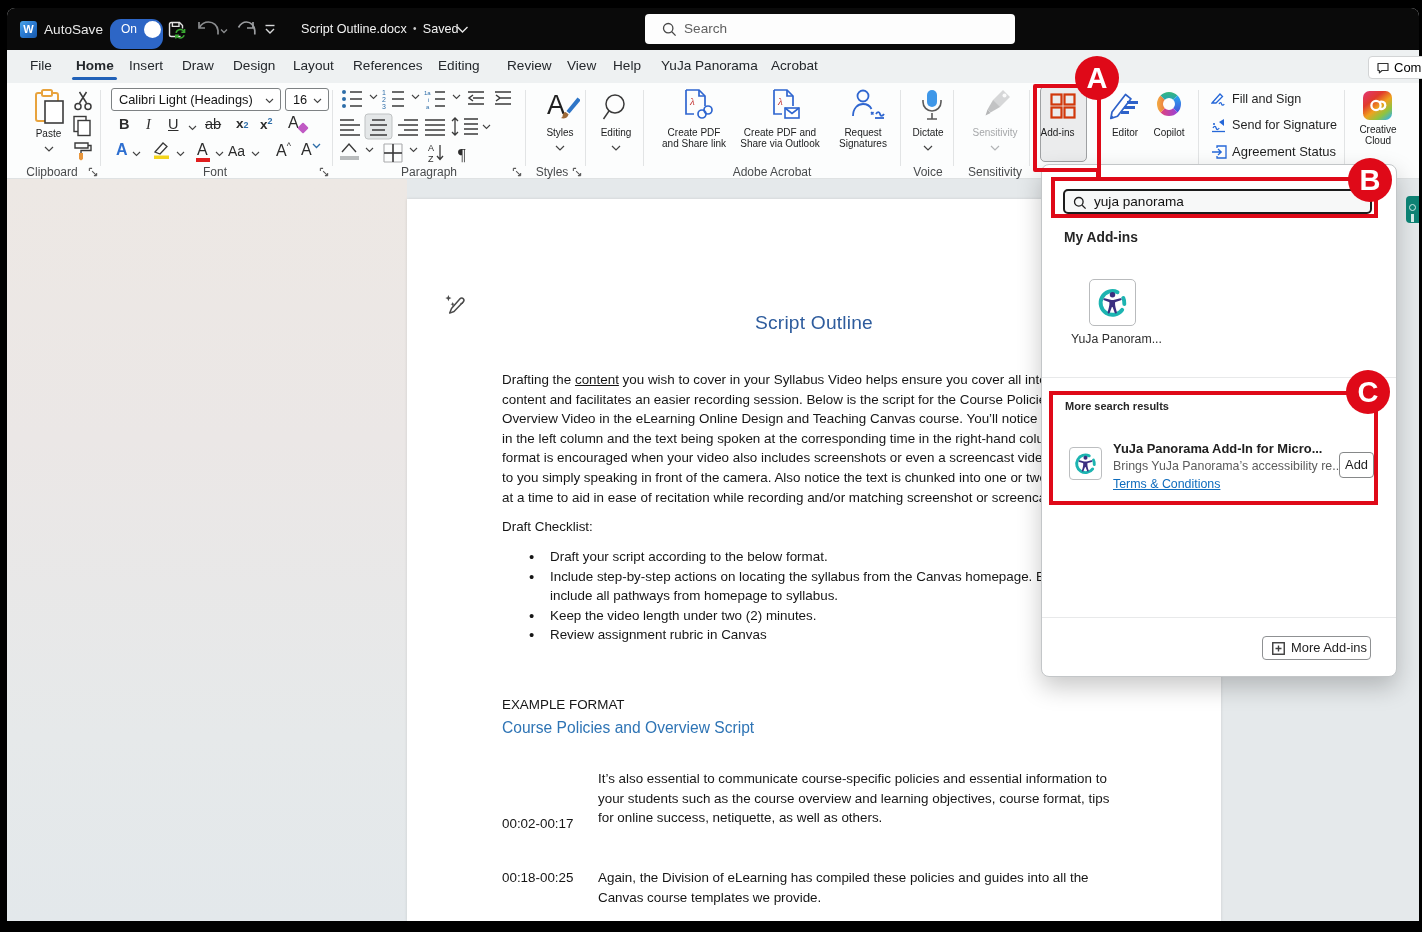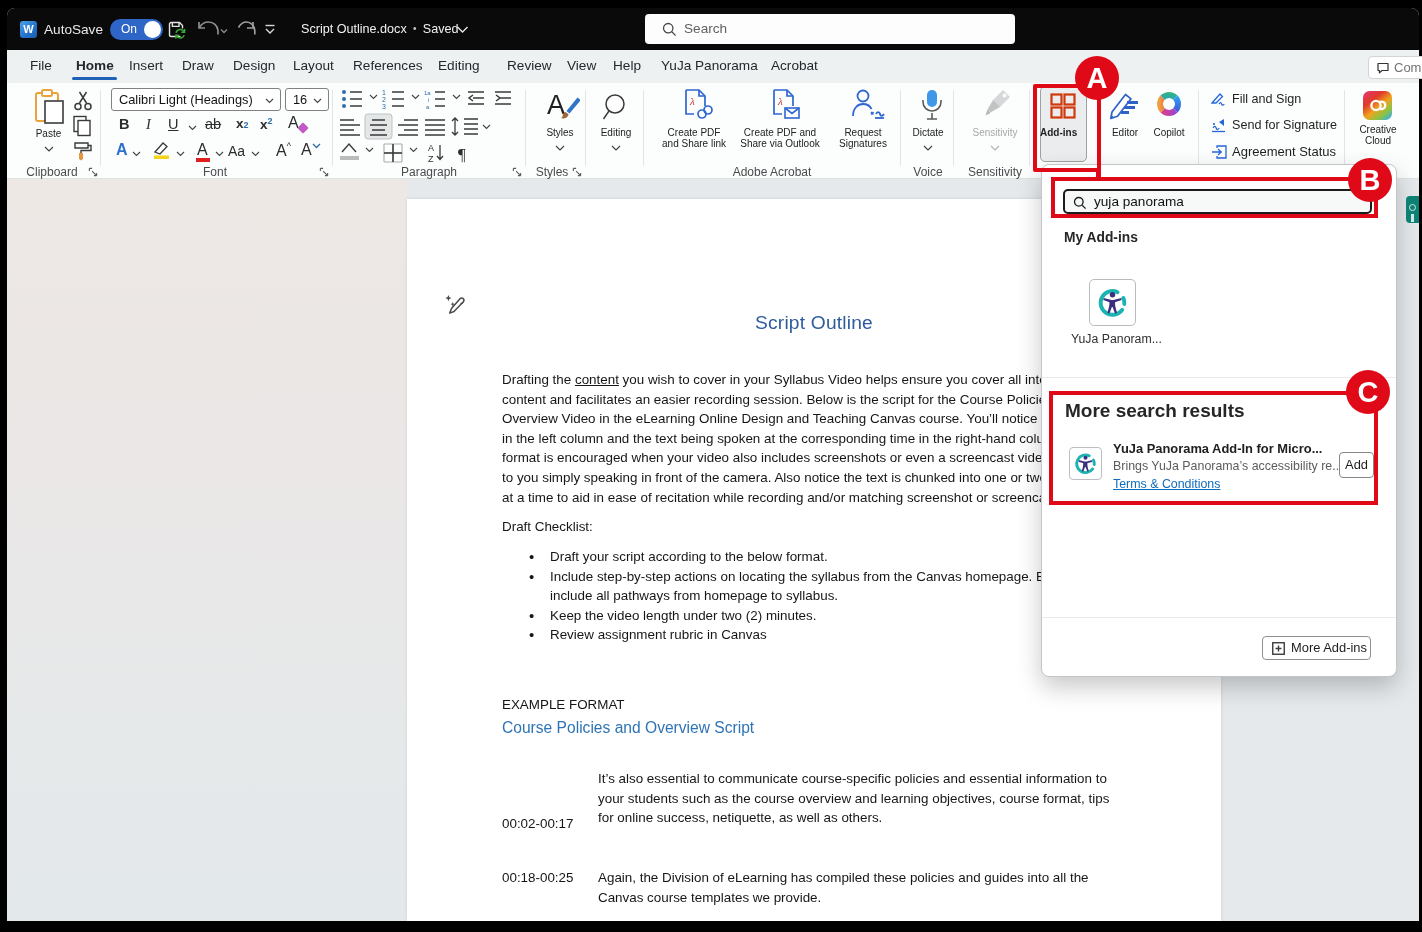--- a/index.html
+++ b/index.html
@@ -33,21 +33,21 @@
   <div id="titlebar"></div>
   <div id="menurow"></div>
   <div id="ribbon"></div>
   <div id="docarea">
         <div style="position:absolute;left:0;top:0;width:400px;height:100%;background:linear-gradient(180deg,#ede8e4 0%,#ebe7e6 35%,#e6e9ea 75%,#e3e8eb 100%);"></div>
       </div>
 </div>
 
 <div class="abs" style="left:20px;top:21px;width:17px;height:17px;border-radius:3px;background:linear-gradient(135deg,#4aa4e8 0%,#2b7cd3 45%,#1859ac 100%);color:#fff;font-size:11px;font-weight:bold;text-align:center;line-height:17px;">W</div>
 <div class="abs" style="left:44px;top:21px;height:17px;line-height:17px;color:#e9e9e9;font-size:13.6px;">AutoSave</div>
-<div class="abs" style="left:110px;top:19px;width:53px;height:21px;border-radius:11px;background:#2d66c6;">
+<div class="abs" style="left:110px;top:19px;width:53px;height:30px;border-radius:11px;background:#2d66c6;">
   <span class="abs" style="left:11px;top:3px;font-size:12px;color:#fff;">On</span>
   <span class="abs" style="right:2px;top:2px;width:17px;height:17px;border-radius:50%;background:#fff;"></span>
 </div>
 <svg class="abs" style="left:167px;top:20px;" width="20" height="20" viewBox="0 0 20 20" fill="none">
   <path d="M13.5 16.5H4.3A1.8 1.8 0 0 1 2.5 14.7V4.3A1.8 1.8 0 0 1 4.3 2.5h8.2l3 3v3" stroke="#e3e3e3" stroke-width="1.4"></path>
   <path d="M5.4 2.6v3.8h6.6V2.6" stroke="#e3e3e3" stroke-width="1.4"></path>
   <path d="M9.1 12.9a4.3 4.3 0 0 1 8.1-.9" stroke="#3aa832" stroke-width="1.5"></path>
   <path d="M17.6 9v3.2h-3.2" stroke="#3aa832" stroke-width="1.5"></path>
   <path d="M17.2 15.3a4.3 4.3 0 0 1-8-.2" stroke="#3aa832" stroke-width="1.5"></path>
   <path d="M8.8 18.4v-3.2H12" stroke="#3aa832" stroke-width="1.5"></path>
@@ -91,21 +91,21 @@
 <span class="tab" style="left:567px;">View</span>
 <span class="tab" style="left:613px;">Help</span>
 <span class="tab" style="left:661px;">YuJa Panorama</span>
 <span class="tab" style="left:771px;">Acrobat</span>
 </div>
 
 <div class="abs" style="left:1368px;top:56px;width:60px;height:23px;background:#fff;border:1px solid #d2d4d5;border-radius:4px;">
   <svg class="abs" style="left:7px;top:4px;" width="14" height="14" viewBox="0 0 14 14" fill="none">
         <path d="M2 2.5h10v7H6l-2.6 2.4V9.5H2z" stroke="#333" stroke-width="1.2" stroke-linejoin="round"></path>
       </svg>
-  <span class="abs" style="left:25px;top:3px;font-size:13px;color:#737373;">Com</span>
+  <span class="abs" style="left:25px;top:3px;font-size:13px;color:#000000;">Com</span>
 </div>
 
 <div id="ribboncontent">
 
 <svg class="abs" style="left:33px;top:89px;" width="34" height="36" viewBox="0 0 34 36" fill="none">
  <rect x="3" y="4" width="22" height="28" rx="2" stroke="#e8a33d" stroke-width="2"></rect>
  <rect x="9" y="1" width="10" height="6" rx="1.5" stroke="#e8a33d" stroke-width="2" fill="#fff"></rect>
  <rect x="12" y="12" width="18" height="22" fill="#fff" stroke="#3b3b3b" stroke-width="1.6"></rect>
 </svg>
 <div class="ricon-lbl" style="left:26px;top:128px;width:45px;">Paste</div>
@@ -341,21 +341,21 @@
 <div class="glabel" style="left:959px;width:72px;">Sensitivity</div>
 <div class="sep" style="left:1029px;"></div>
 
 <div class="abs" style="left:1040px;top:86px;width:47px;height:76px;background:#ebeced;border:1px solid #9fa1a3;border-radius:5px;"></div>
 <svg class="abs" style="left:1050px;top:93px;" width="26" height="26" viewBox="0 0 26 26" fill="none">
  <rect x="1.5" y="1.5" width="10" height="10" stroke="#d1380b" stroke-width="2.2"></rect>
  <rect x="14.5" y="1.5" width="10" height="10" stroke="#d1380b" stroke-width="2.2"></rect>
  <rect x="1.5" y="14.5" width="10" height="10" stroke="#d1380b" stroke-width="2.2"></rect>
  <rect x="14.5" y="14.5" width="10" height="10" stroke="#d1380b" stroke-width="2.2"></rect>
 </svg>
-<div class="ricon-lbl" style="left:1040px;top:127px;width:35px;font-weight:bold;">Add-ins</div>
+<div class="ricon-lbl" style="left:1040px;top:127px;width:35px;">Add-ins</div>
 
 <svg class="abs" style="left:1109px;top:89px;" width="32" height="32" viewBox="0 0 32 32" fill="none">
  <path d="M3 23L16.5 5.5 22 9.8 8.5 27.3 1.8 29.5z" fill="#fff" stroke="#2e62c9" stroke-width="1.7" stroke-linejoin="round"></path>
  <path d="M1.8 29.5l3.4-1.1-2.3-1.8z" fill="#2e62c9"></path>
  <path d="M18 13.5h11" stroke="#2e62c9" stroke-width="3"></path>
  <path d="M15 18.5h11" stroke="#2e62c9" stroke-width="3"></path>
  <path d="M12 23.5h8" stroke="#2e62c9" stroke-width="3"></path>
 </svg>
 <div class="ricon-lbl" style="left:1100px;top:127px;width:50px;">Editor</div>
 <svg class="abs" style="left:1154px;top:89px;" width="30" height="30" viewBox="0 0 30 30">
@@ -457,21 +457,21 @@
  <div class="abs" style="left:47px;top:114px;width:47px;height:47px;border:1px solid #b9bbbd;border-radius:5px;">
   <svg class="abs" style="left:7px;top:7px;" width="31" height="31" viewBox="0 0 34 34" fill="none">
    <path d="M22.5 5.7 A13 13 0 1 0 27.6 25" stroke="#1cb4b1" stroke-width="4.3" stroke-linecap="round" fill="none"></path>
    <path d="M28.8 12 A13 13 0 0 1 29.95 18.6" stroke="#1cb4b1" stroke-width="4.3" stroke-linecap="round" fill="none"></path>
    <circle cx="17" cy="8.4" r="3" fill="#3b2f80"></circle>
    <path d="M7.8 14.6c-1.5-.45-.9-2.6.6-2.25l6.6 1.55c1.3.3 2.7.3 4 0l6.6-1.55c1.5-.35 2.1 1.8.6 2.25l-5.7 1.75c-.45.15-.75.55-.75 1.05 0 3.3.7 6.1 2 9.9.5 1.5-1.7 2.4-2.35.95l-2.3-6.2h-.8l-2.3 6.2c-.65 1.45-2.85.55-2.35-.95 1.3-3.8 2-6.6 2-9.9 0-.5-.3-.9-.75-1.05z" fill="#3b2f80"></path>
   </svg>
  </div>
  <div class="abs" style="left:29px;top:167px;font-size:12.3px;color:#2f2f2f;">YuJa Panoram...</div>
  <div class="abs" style="left:0;top:212px;width:354px;height:1px;background:#e8e9ea;"></div>
- <div class="abs" style="left:23px;top:235px;font-size:19px;font-weight:bold;color:#262626;">More search results</div>
+ <div class="abs" style="left:23px;top:235px;font-size:11px;font-weight:bold;color:#262626;">More search results</div>
  <div class="abs" style="left:27px;top:282px;width:33px;height:33px;border:1px solid #bcbec0;border-radius:4px;">
   <svg class="abs" style="left:4px;top:4px;" width="23" height="23" viewBox="0 0 34 34" fill="none">
    <path d="M22.5 5.7 A13 13 0 1 0 27.6 25" stroke="#1cb4b1" stroke-width="4.3" stroke-linecap="round" fill="none"></path>
    <path d="M28.8 12 A13 13 0 0 1 29.95 18.6" stroke="#1cb4b1" stroke-width="4.3" stroke-linecap="round" fill="none"></path>
    <circle cx="17" cy="8.4" r="3" fill="#3b2f80"></circle>
    <path d="M7.8 14.6c-1.5-.45-.9-2.6.6-2.25l6.6 1.55c1.3.3 2.7.3 4 0l6.6-1.55c1.5-.35 2.1 1.8.6 2.25l-5.7 1.75c-.45.15-.75.55-.75 1.05 0 3.3.7 6.1 2 9.9.5 1.5-1.7 2.4-2.35.95l-2.3-6.2h-.8l-2.3 6.2c-.65 1.45-2.85.55-2.35-.95 1.3-3.8 2-6.6 2-9.9 0-.5-.3-.9-.75-1.05z" fill="#3b2f80"></path>
   </svg>
  </div>
  <div class="abs" style="left:71px;top:276px;font-size:12.9px;font-weight:bold;color:#202020;">YuJa Panorama Add-In for Micro...</div>
  <div class="abs" style="left:71px;top:294px;font-size:12.4px;color:#5c5c5c;">Brings YuJa Panorama’s accessibility re...</div>

